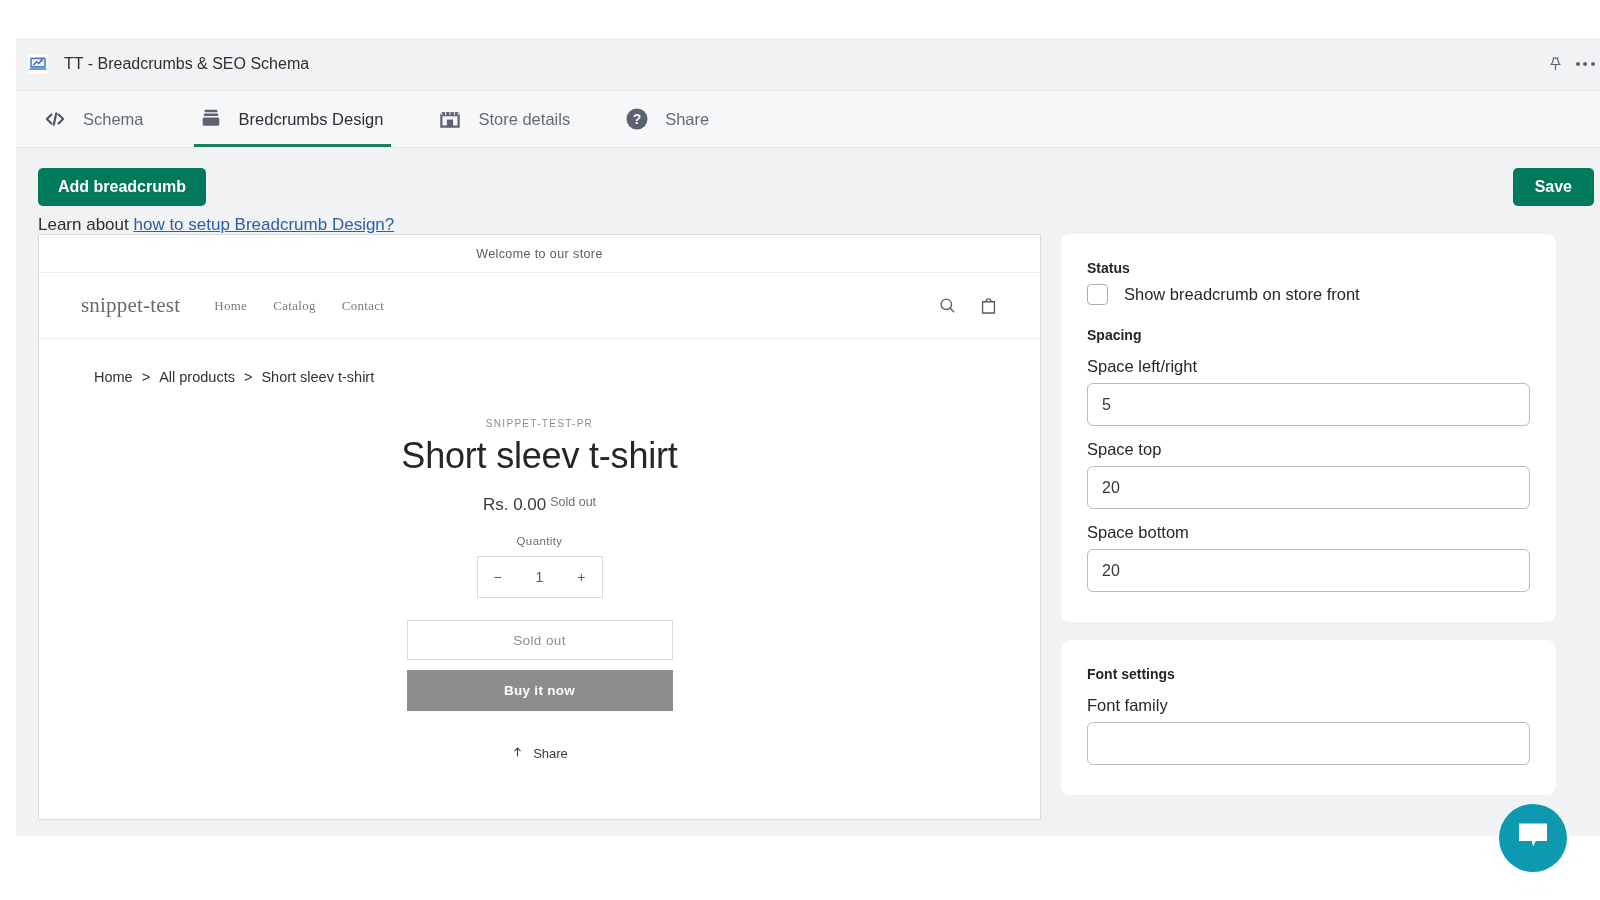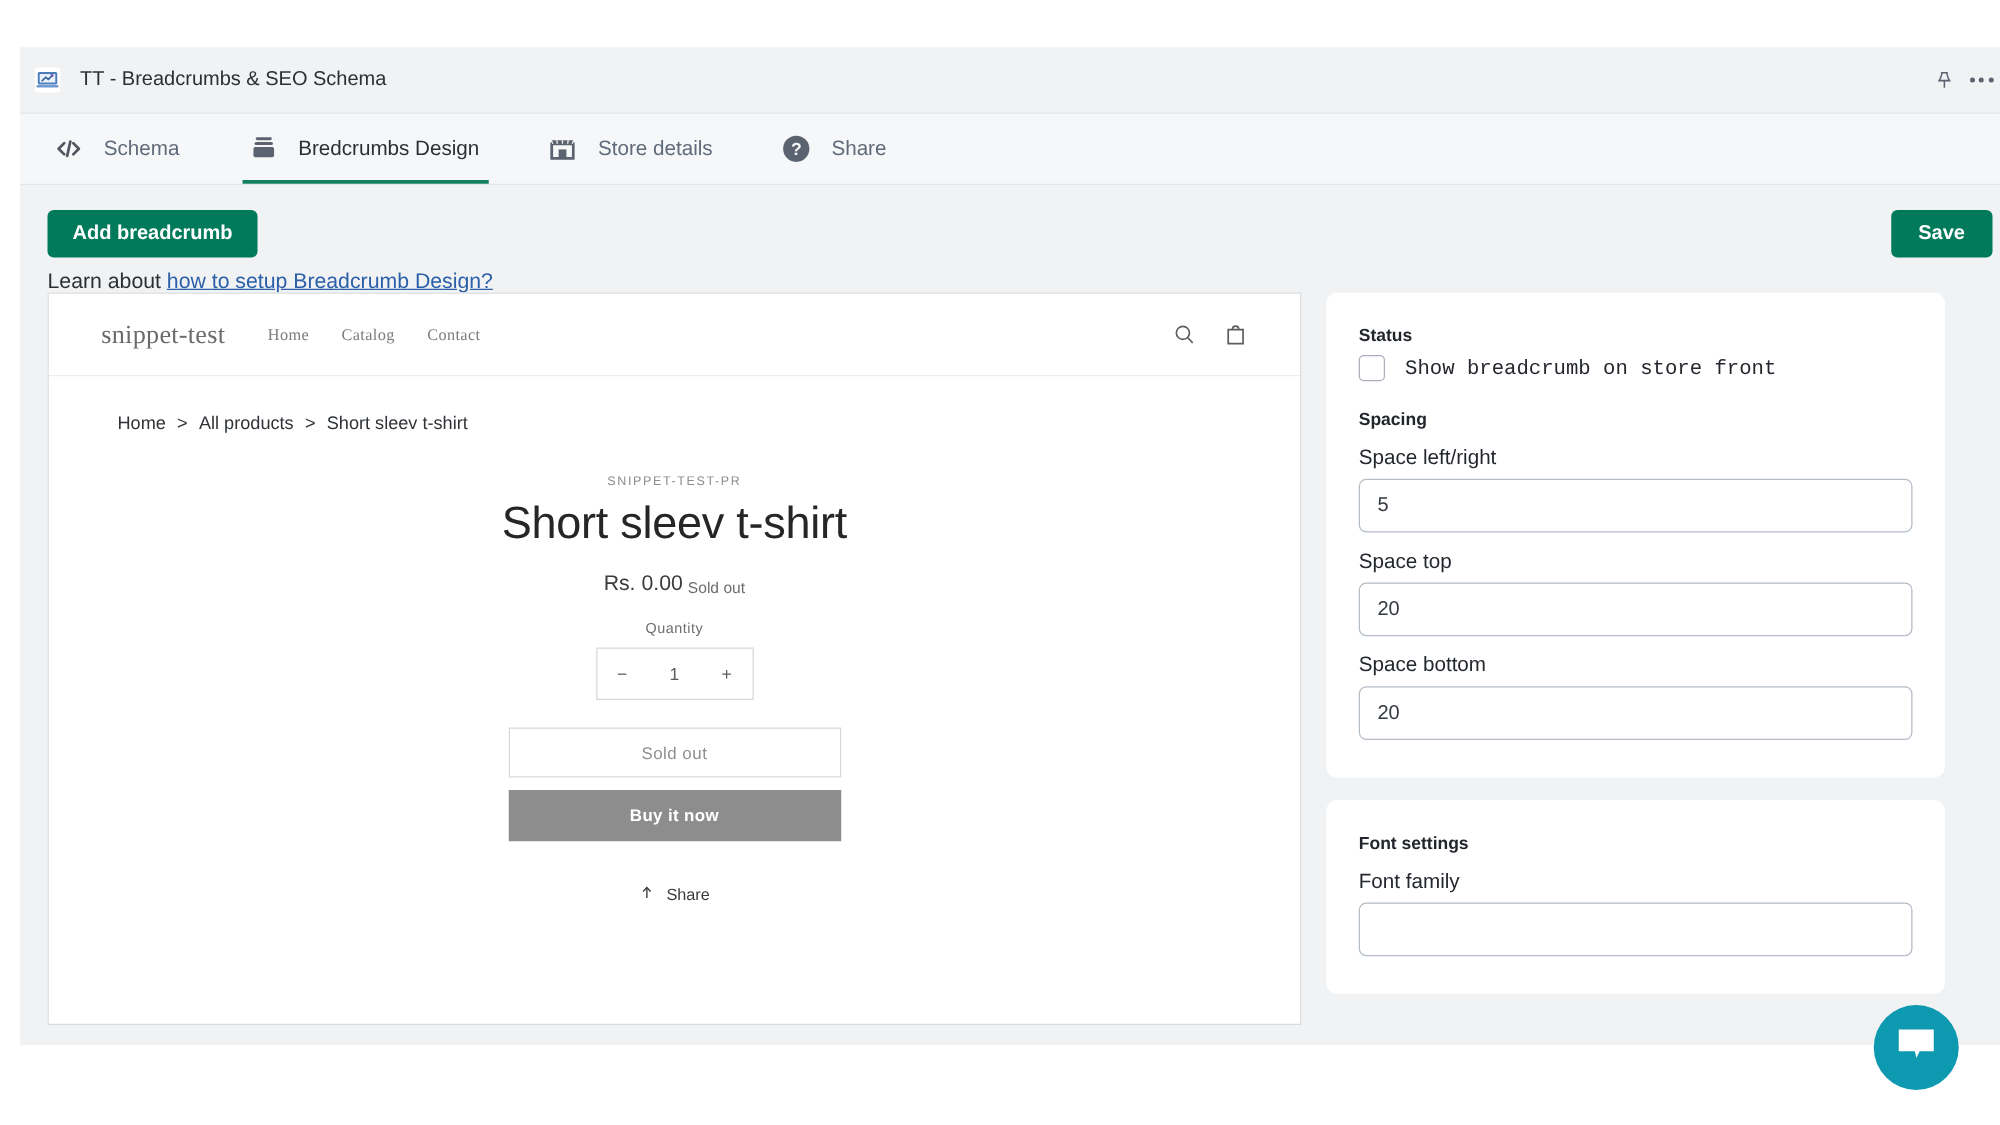--- a/index.html
+++ b/index.html
@@ -227,21 +227,21 @@
   .prod-title {
     font-size: 36px;
     color: #262626;
     font-weight: normal;
     margin-top: 6px;
     letter-spacing: -0.2px;
   }
   .price-row {
     margin-top: 18px;
     display: flex;
-    align-items: flex-end;
+    align-items: flex-start;
     gap: 4px;
   }
   .price { font-size: 17px; color: #3b3b3b; }
   .soldout-badge { font-size: 12.5px; color: #6e6e6e; }
   .qty-label {
     margin-top: 20px;
     font-size: 11.5px;
     color: #6e6e6e;
     letter-spacing: .4px;
   }
@@ -314,21 +314,21 @@
     margin-bottom: 22px;
   }
   .checkbox {
     width: 21px; height: 21px;
     border: 1.5px solid #a9b0ba;
     border-radius: 4px;
     background: #fff;
     flex: none;
     cursor: pointer;
   }
-  .check-label { font-size: 16.5px; color: #24282e; font-family: Liberation Mono, monospace; }
+  .check-label { font-size: 16.5px; color: #24282e; }
   .field-label {
     font-size: 16.5px;
     color: #24282e;
     margin: 14px 0 7px 0;
   }
   .txt-input {
     width: 100%;
     height: 43px;
     border: 1px solid #b4bcc6;
     border-radius: 6px;
@@ -477,20 +477,21 @@
       <div class="learn-line">
         <span>Learn about </span><a>how to setup Breadcrumb Design?</a>
       </div>
       <button class="btn-save">Save</button>
     </div>
 
     <div class="body-cols">
 
       <div class="preview">
 
+        <div class="announce">Welcome to our store</div>
 
         <div class="store-header">
           <div class="store-logo">snippet-test</div>
           <div class="store-nav">
             <span>Home</span>
             <span>Catalog</span>
             <span>Contact</span>
           </div>
           <div class="store-head-spacer"></div>
           <div class="store-head-icons">

